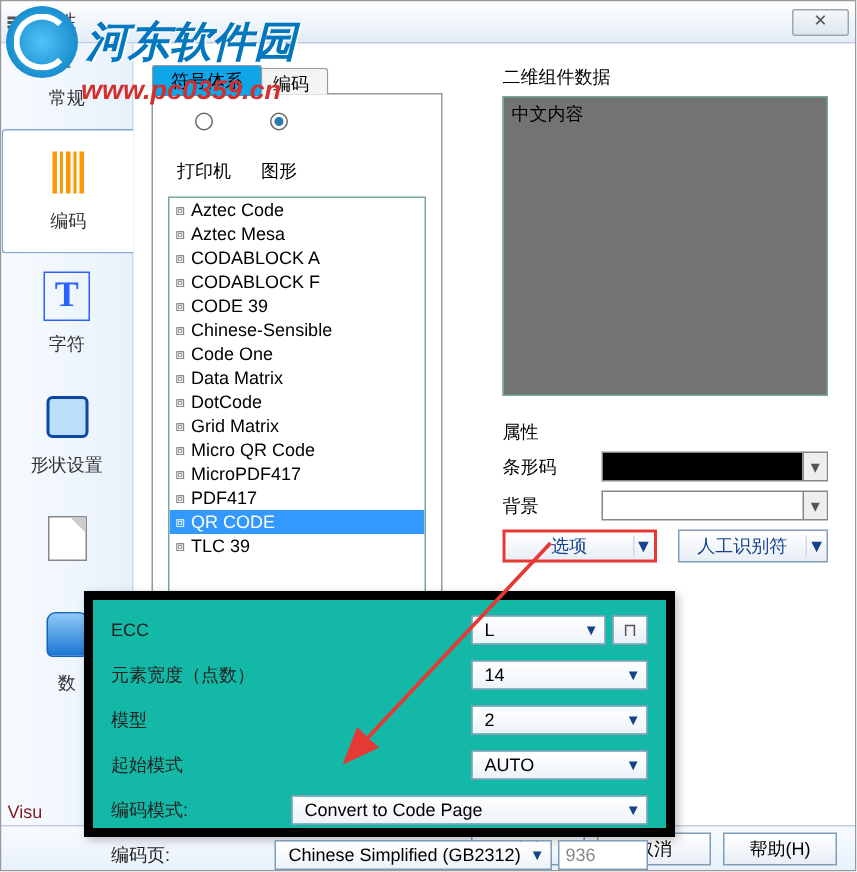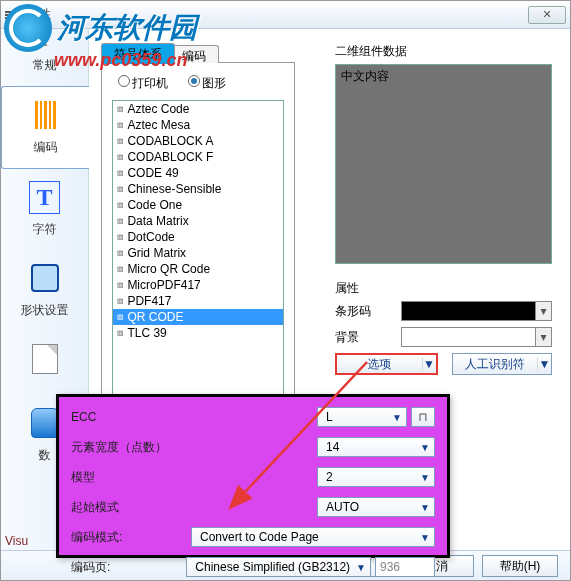--- a/index.html
+++ b/index.html
@@ -43,21 +43,21 @@
 .col-left { width: 194px; }
 .col-right { flex: 1; padding-right: 8px; margin-left: 28px; }
 
 .tab-header { height: 20px; position: relative; }
 .tab { position: absolute; top: 0; padding: 2px 12px 0; border: 1px solid #999; border-bottom: none; background: #0ea5e9; border-radius: 3px 3px 0 0; cursor: pointer; }
 .tab:not(.active){ background: #f4f4f4; z-index:0; top:2px; height:18px;}
 .tab.active { z-index:2; height:21px;}
 .tab-body { border: 1px solid #999; padding: 8px 10px; background: #fff; margin-top: -1px; }
 
 .radio-row { display: flex; gap: 20px; margin: 4px 0 8px 6px; }
-.radio { display: flex; align-items: flex-start; gap: 2px; cursor: pointer;}
+.radio { display: flex; align-items: center; gap: 19px; cursor: pointer; flex-direction: column;}
 .radio-dot { width: 12px; height: 12px; border: 1px solid #666; border-radius: 50%; display: inline-flex; align-items: center; justify-content: center;}
 .radio-dot.on::after { content:""; width:6px; height:6px; background:#2a7ab0; border-radius:50%;}
 
 .listbox { border: 1px solid #7a9; height: 312px; overflow: auto; background: #fff; }
 .list-item { padding: 1px 4px; display: flex; align-items: center; gap: 4px; cursor: pointer; white-space: nowrap;}
 .list-item.sel { background: #3399ff; color: #fff; }
 .li-icon { font-size: 10px; color: #666; }
 .list-item.sel .li-icon{ color:#fff;}
 
 .section-label { margin-bottom: 4px; }
@@ -70,21 +70,21 @@
 .color-swatch.white { background:#fff;}
 .color-arrow { width:16px; border-left:1px solid #888; background:#eee; text-align:center; line-height:18px; color:#555;}
 
 .btn-row { display: flex; gap: 14px; margin-top: 4px;}
 .splitbtn { flex:1; height: 22px; border: 1px solid #7f9db9; background: linear-gradient(#fff,#e8eef6); display:flex; align-items:center; cursor:pointer;}
 .splitbtn.hl { border: 2px solid #e53935; }
 .splitbtn-label { flex:1; text-align:center; color:#15428b;}
 .splitbtn-arrow { width:14px; text-align:center; color:#15428b; border-left:1px solid #cdd;}
 
 
-.popup { position: absolute; left: 56px; top: 394px; width: 394px; height: 164px; background: #d946ef; border: 3px solid #000000; box-shadow: 2px 2px 6px rgba(0,0,0,0.25); padding: 10px 12px; z-index: 50;}
+.popup { position: absolute; left: 56px; top: 394px; width: 394px; height: 164px; background: #14b8a6; border: 6px solid #000000; box-shadow: 2px 2px 6px rgba(0,0,0,0.25); padding: 10px 12px; z-index: 50;}
 .popup-row { display: flex; align-items: center; margin-bottom: 10px; }
 .popup-label { width: 120px; color: #222;}
 .popup-field { flex: 1; display:flex; gap:4px; justify-content:flex-end;}
 .combo { height: 20px; border: 1px solid #7f9db9; background: linear-gradient(#fff,#eef3f9); display:flex; align-items:center; padding: 0 4px 0 8px; cursor:pointer;}
 .combo-text { flex:1; white-space:nowrap; overflow:hidden;}
 .combo-arr { color:#15428b; font-size:10px; padding-left:6px;}
 .pinbtn { width:24px; height:20px; border:1px solid #7f9db9; background:linear-gradient(#fff,#e8eef6); text-align:center; line-height:18px; cursor:pointer; color:#555;}
 .txtfield { width: 60px; height: 20px; border:1px solid #7f9db9; background:#fff; padding:0 4px; color:#888;}
 
 
@@ -187,21 +187,21 @@
               <div class="list-item">
                 <span class="li-icon">⧈</span>
                 <span>CODABLOCK A</span>
               </div>
               <div class="list-item">
                 <span class="li-icon">⧈</span>
                 <span>CODABLOCK F</span>
               </div>
               <div class="list-item">
                 <span class="li-icon">⧈</span>
-                <span>CODE 49</span>
+                <span>CODE 39</span>
               </div>
               <div class="list-item">
                 <span class="li-icon">⧈</span>
                 <span>Chinese-Sensible</span>
               </div>
               <div class="list-item">
                 <span class="li-icon">⧈</span>
                 <span>Code One</span>
               </div>
               <div class="list-item">

